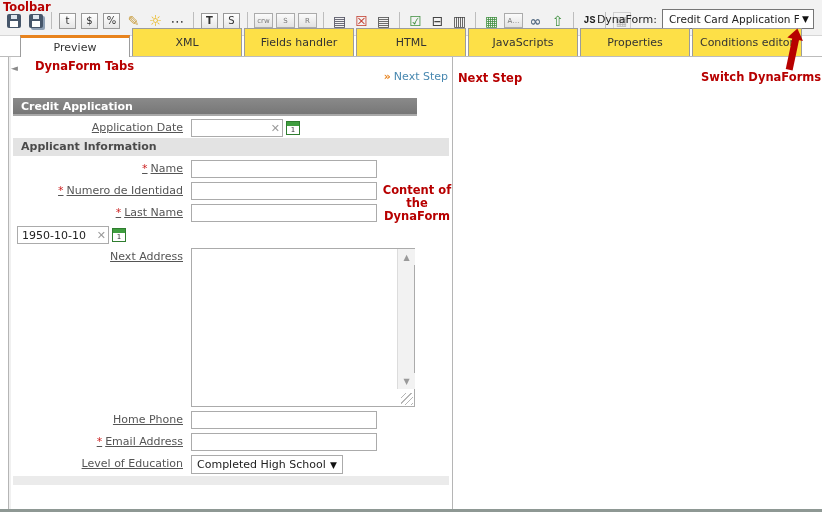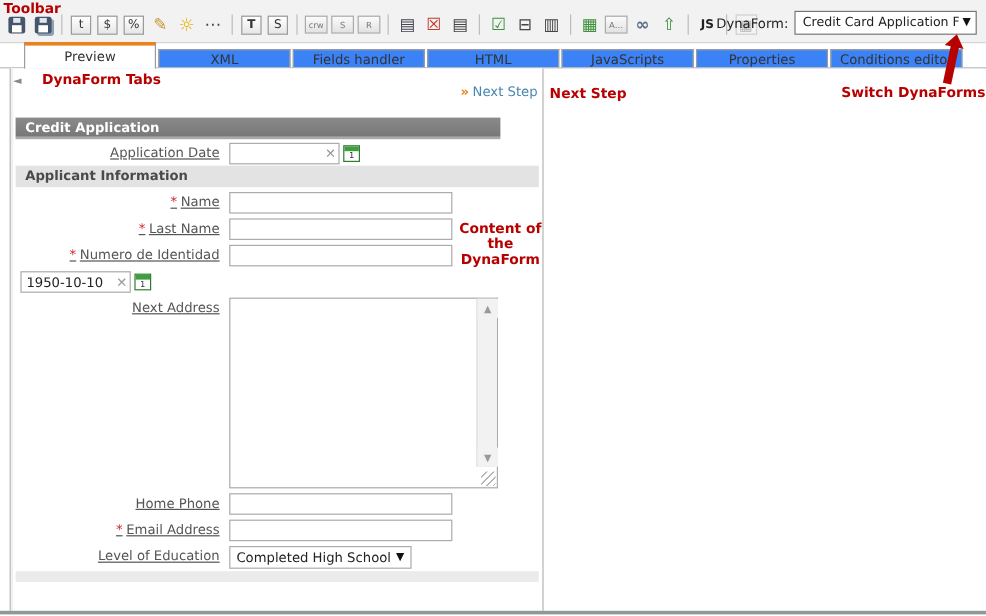--- a/index.html
+++ b/index.html
@@ -37,21 +37,21 @@
   .df-label { font-size:11px; color:#222; margin-right:5px; }
   .df-select { width:152px; height:20px; border:1px solid #767676; background:#fff;
                display:flex; align-items:center; font-size:10.5px; color:#222;
                padding:0 4px 0 6px; cursor:pointer; }
   .df-select .val { flex:1; white-space:nowrap; overflow:hidden; }
   .df-caret { font-size:9px; color:#111; margin-left:3px; }
 
   
   .tabstrip { position:absolute; left:0; top:36px; width:822px; height:21px;
               border-bottom:1px solid #bcbcbc; padding-left:20px; display:flex; align-items:flex-end; }
-  .tab { width:110px; height:15px; margin-right:2px; background:#3b82f6;
+  .tab { width:110px; height:28px; margin-right:2px; background:#fde047;
          border:1px solid #9c9c9c; border-bottom:none; display:flex; align-items:center;
          justify-content:center; font-size:11px; color:#333; cursor:pointer; }
   .tab.active { background:#fff; border-top:3px solid #e8831d; height:22px; margin-bottom:-1px;
                 position:relative; z-index:2; }
 
   
   .panel { position:absolute; left:8px; top:57px; width:445px; height:452px;
            background:#fff; border-left:1px solid #b5b5b5; border-right:1px solid #b5b5b5;
            box-shadow:inset 2px 0 0 #f0f0f0; }
   .panel-top { position:relative; height:41px; }
@@ -187,21 +187,21 @@
           <span class="i-mini" style="display: flex; align-items: center; justify-content: center;">A…</span>
         </span>
         <span class="tb-item">
           <span class="i-plain i-link" style="display: flex; align-items: center; justify-content: center;">∞</span>
         </span>
         <span class="tb-item">
           <span class="i-plain i-green" style="display: flex; align-items: center; justify-content: center;">⇧</span>
         </span>
         <span class="tb-sep"></span>
         <span class="tb-item">
-          <span class="i-plain i-js" style="display: flex; align-items: center; justify-content: center;">JS</span>
+          <span class="i-plain i-js" style="display: flex; align-items: center; justify-content: center; font-family: Liberation Mono, monospace;">JS</span>
         </span>
         <span class="tb-sep"></span>
         <span class="tb-item">
           <span class="i-plain i-dis" style="display: flex; align-items: center; justify-content: center;">▦</span>
         </span>
       </div>
     <div class="df-group">
       <span class="df-label">DynaForm:</span>
       <div class="df-select">
         <span class="val">Credit Card Application Form</span>
@@ -245,28 +245,28 @@
     <div class="sec-lite">Applicant Information</div>
 
     <div class="row">
       <div class="lbl"><span class="req">*</span><span>Name</span></div>
       <div class="ctrl">
           <input class="tin" value="" style="">
         </div>
     </div>
 
     <div class="row">
+      <div class="lbl"><span class="req">*</span><span>Numero de Identidad</span></div>
+      <div class="ctrl">
+          <input class="tin" value="" style="">
+        </div>
+    </div>
+
+    <div class="row">
       <div class="lbl"><span class="req">*</span><span>Last Name</span></div>
-      <div class="ctrl">
-          <input class="tin" value="" style="">
-        </div>
-    </div>
-
-    <div class="row">
-      <div class="lbl"><span class="req">*</span><span>Numero de Identidad</span></div>
       <div class="ctrl">
           <input class="tin" value="" style="">
         </div>
     </div>
 
     <div class="row">
       <div class="ctrl">
         <div class="din">
           <span>1950-10-10</span>
           <span class="x-ico">✕</span>

